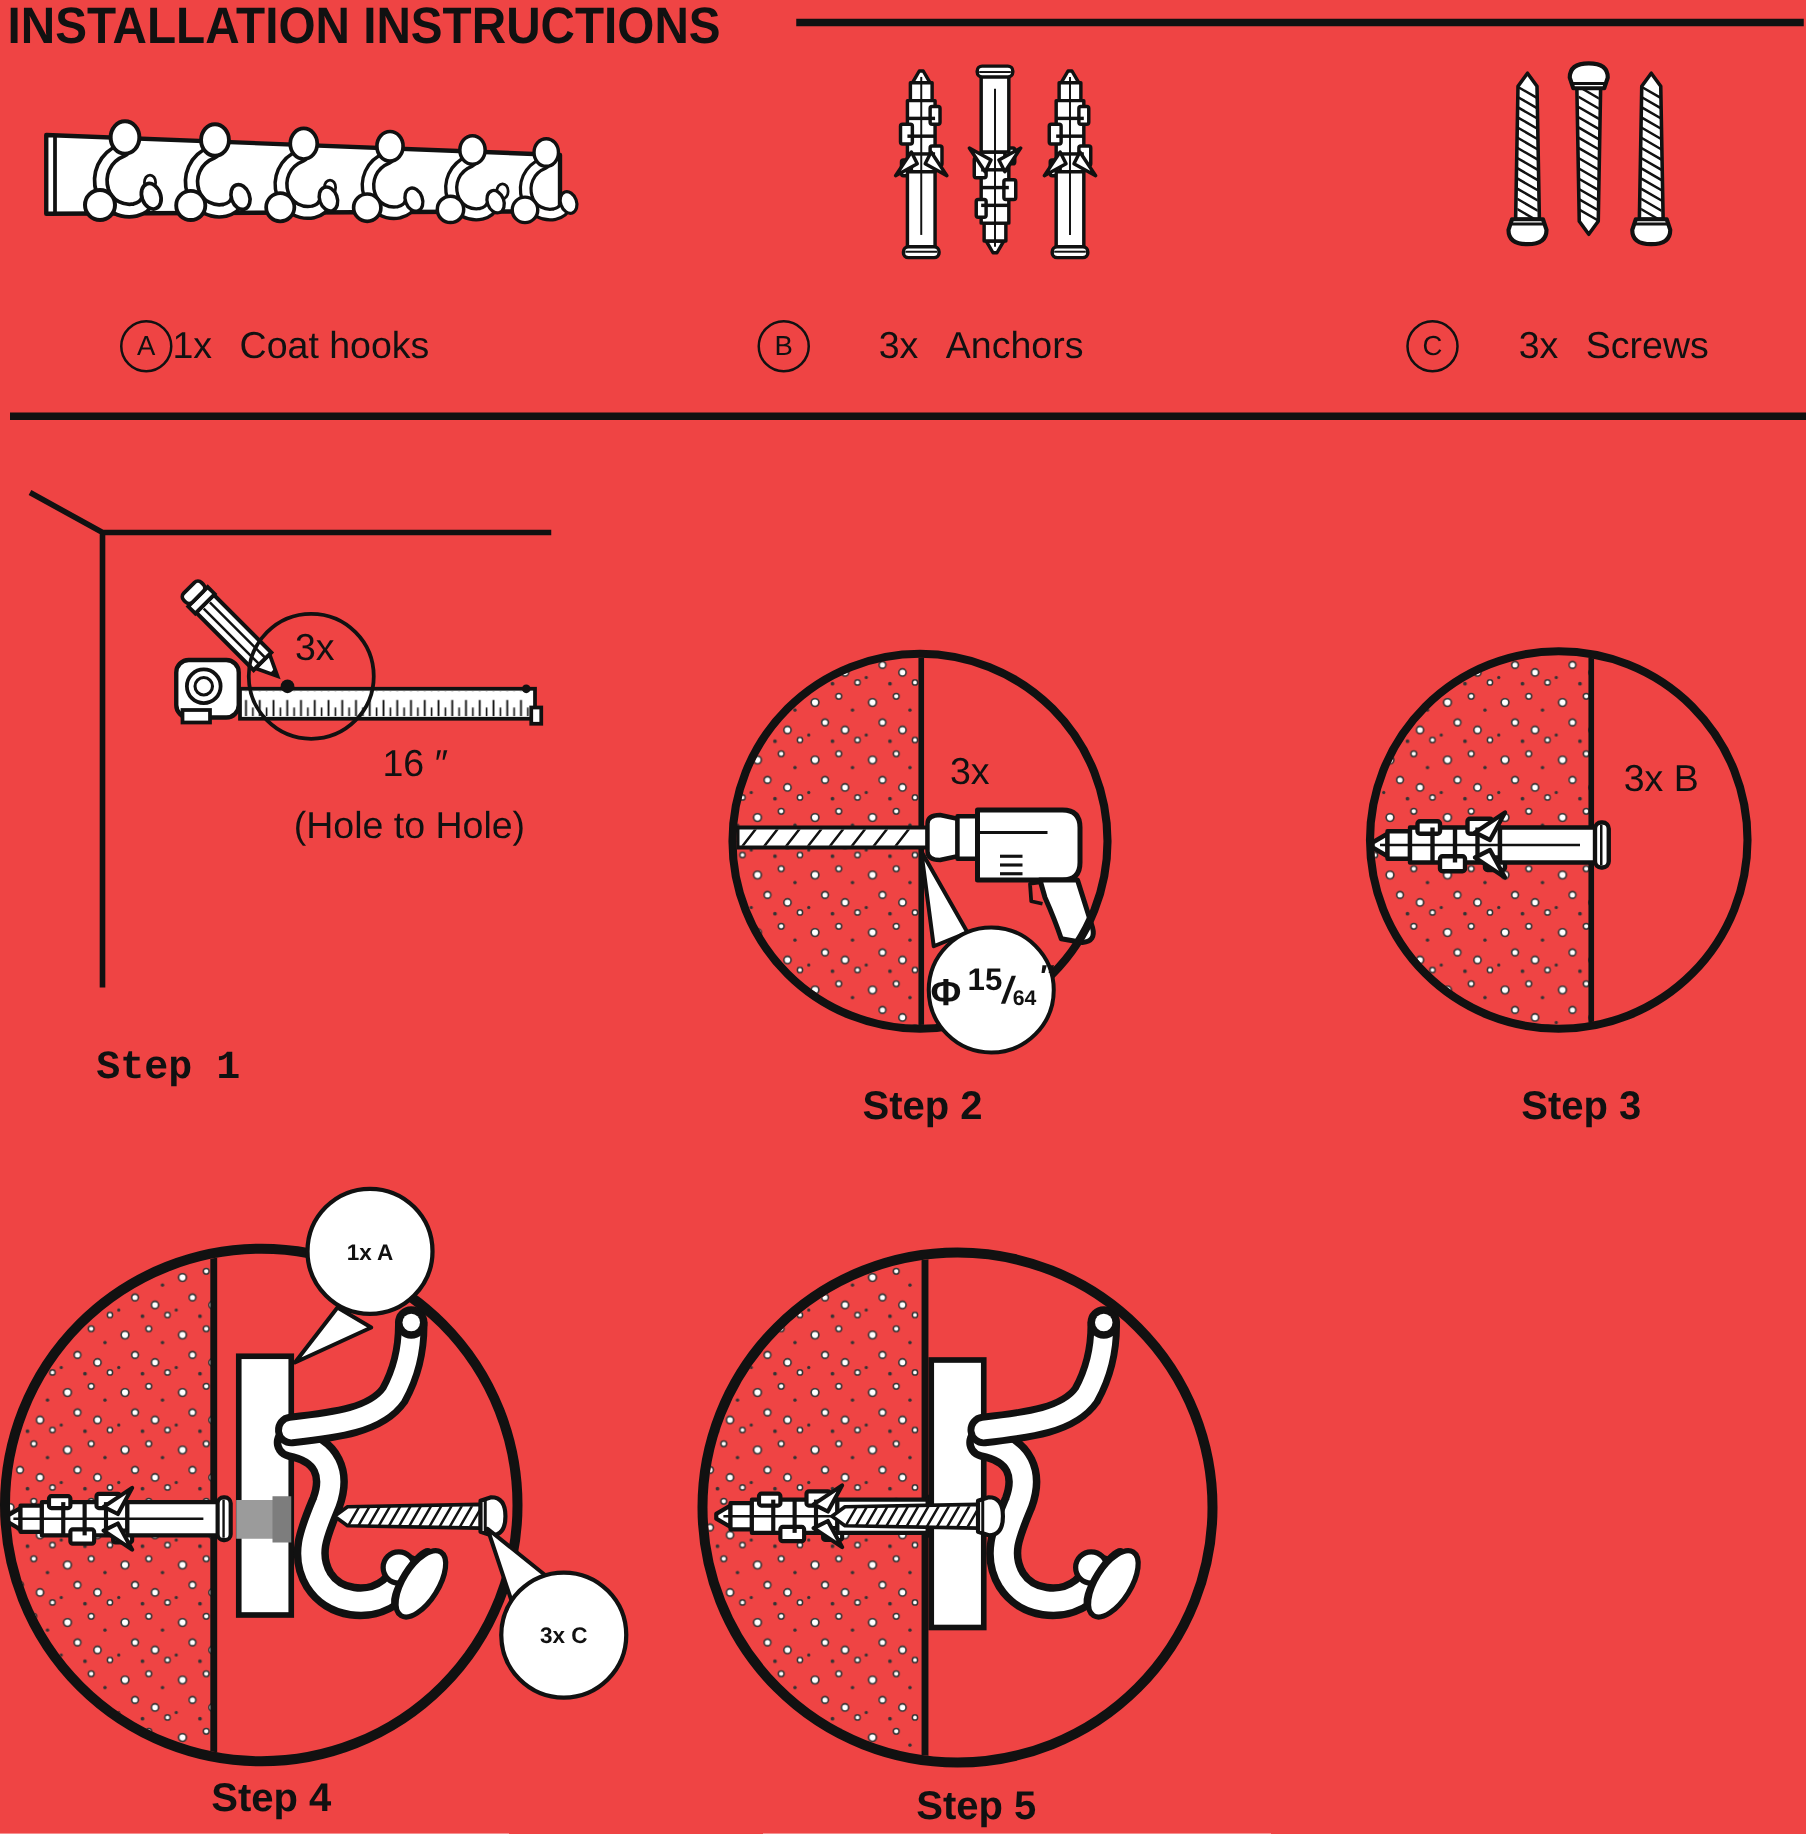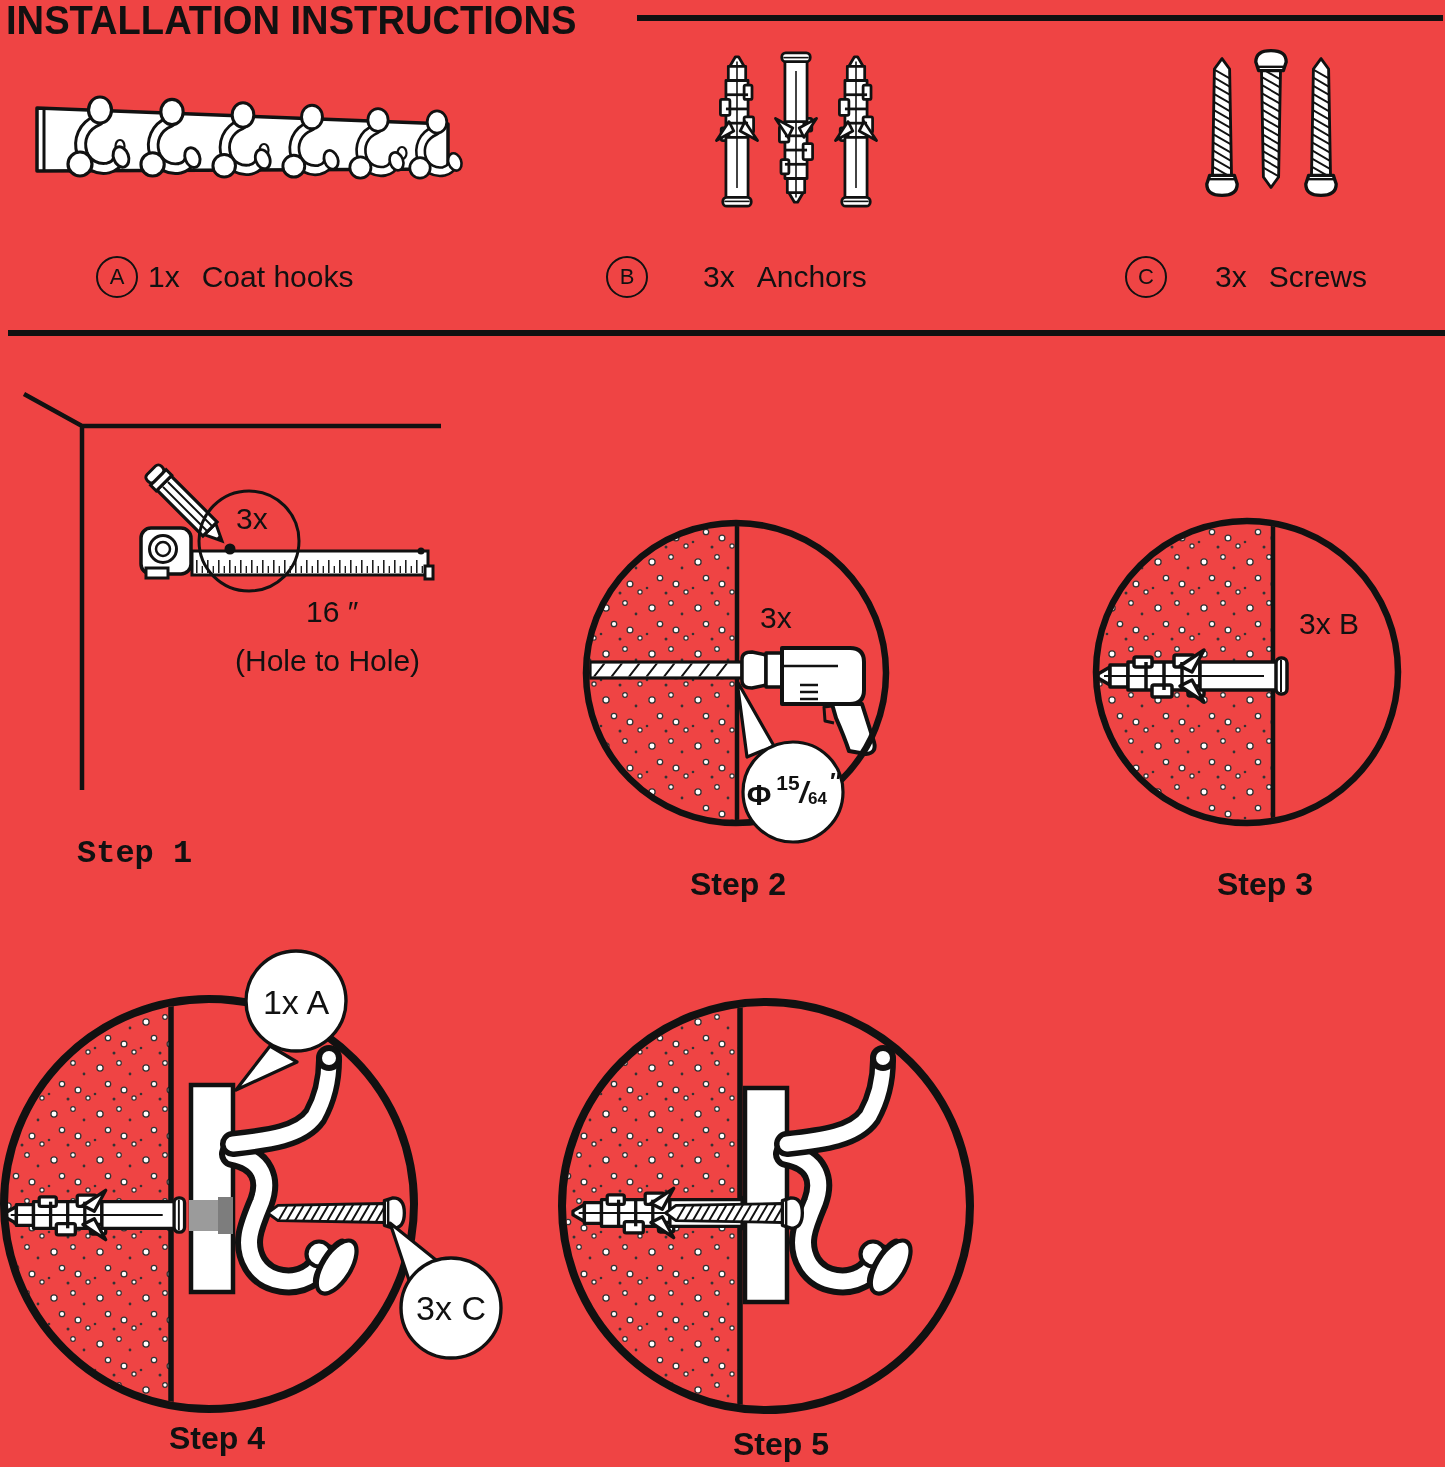--- a/index.html
+++ b/index.html
@@ -9,24 +9,24 @@
   .ov{position:absolute;white-space:nowrap;line-height:1;color:#111;}
   .title{font-size:41px;font-weight:600;letter-spacing:0px;transform:scaleX(.93);transform-origin:left top;}
   .rule{position:absolute;background:#111;}
   .part-label{position:absolute;display:flex;align-items:center;font-size:30px;}
   .part-badge{width:38px;height:38px;border:2.5px solid #111;border-radius:50%;display:flex;
               align-items:center;justify-content:center;font-size:22px;flex:0 0 auto;}
   .part-name{margin-left:22px;text-align:center;}
   .steplbl{font-size:32px;font-weight:700;}
   .ctr{transform:translate(-50%,-50%);}
   .ann{font-size:30px;}
-  .bub{font-size:34px;font-weight:400;}
+  .bub{font-size:18px;font-weight:700;}
   .dia{display:flex;align-items:flex-start;font-weight:600;}
   .dia-sym{font-size:30px;position:relative;top:4px;}
-  .dia-num{font-size:21px;position:relative;top:-4px;margin-left:5px;}
+  .dia-num{font-size:25px;position:relative;top:-4px;margin-left:5px;}
   .dia-slash{font-size:30px;position:relative;top:2px;font-style:italic;}
   .dia-den{font-size:17px;position:relative;top:14px;}
   .dia-unit{font-size:24px;position:relative;top:-6px;margin-left:3px;}
 </style>
 </head>
 <body>
 
 <div id="page">
 
   <svg width="1445" height="1467" viewBox="0 0 1445 1467" xmlns="http://www.w3.org/2000/svg" xmlns:xlink="http://www.w3.org/1999/xlink">
@@ -233,21 +233,21 @@
       <circle cx="766" cy="1206" r="204" fill="none" stroke="#111" stroke-width="8"></circle>
     </g>
   </svg>
 
   <div class="ov title" style="left:6px;top:0px;">INSTALLATION INSTRUCTIONS</div>
   <div class="rule" style="left:637px;top:15px;width:806px;height:6px;"></div>
   <div class="rule" style="left:8px;top:330px;width:1437px;height:6px;"></div>
 
   <div class="part-label" style="left:96px;top:256px;">
     <span class="part-badge">A</span>
-    <span style="margin-left:10px;">1x</span>
+    <span style="margin-left:0;">1x</span>
     <span class="part-name">Coat hooks</span>
   </div>
   <div class="part-label" style="left:606px;top:256px;">
     <span class="part-badge">B</span>
     <span style="margin-left:55px;">3x</span>
     <span class="part-name">Anchors</span>
   </div>
   <div class="part-label" style="left:1125px;top:256px;">
     <span class="part-badge">C</span>
     <span style="margin-left:48px;">3x</span>

